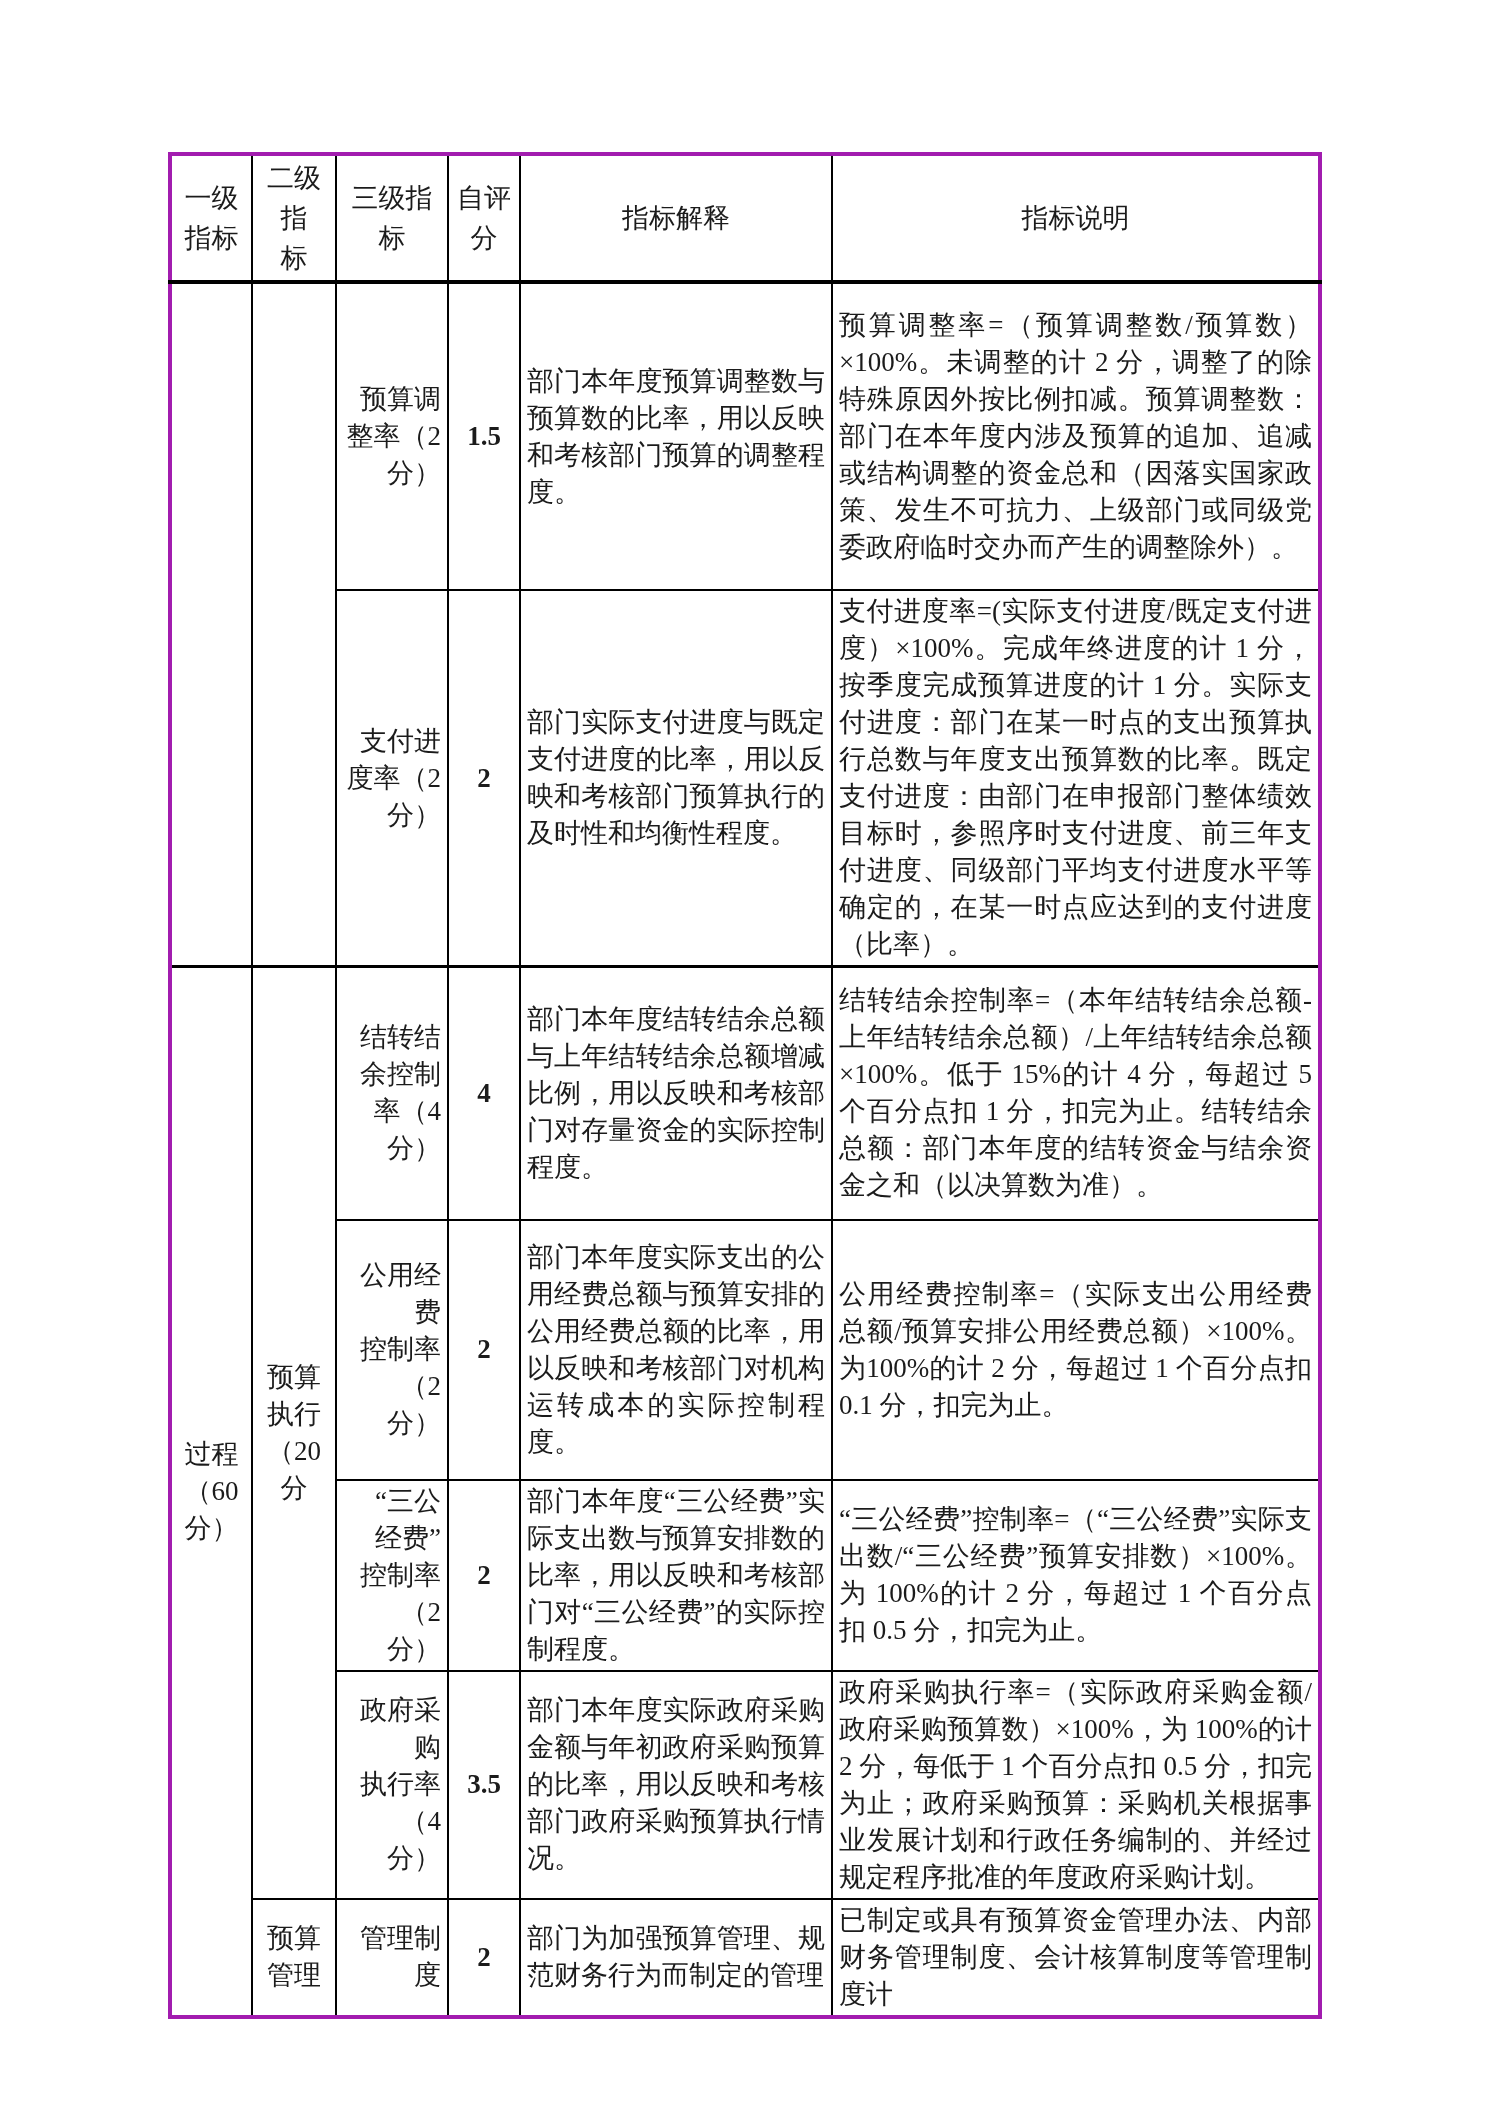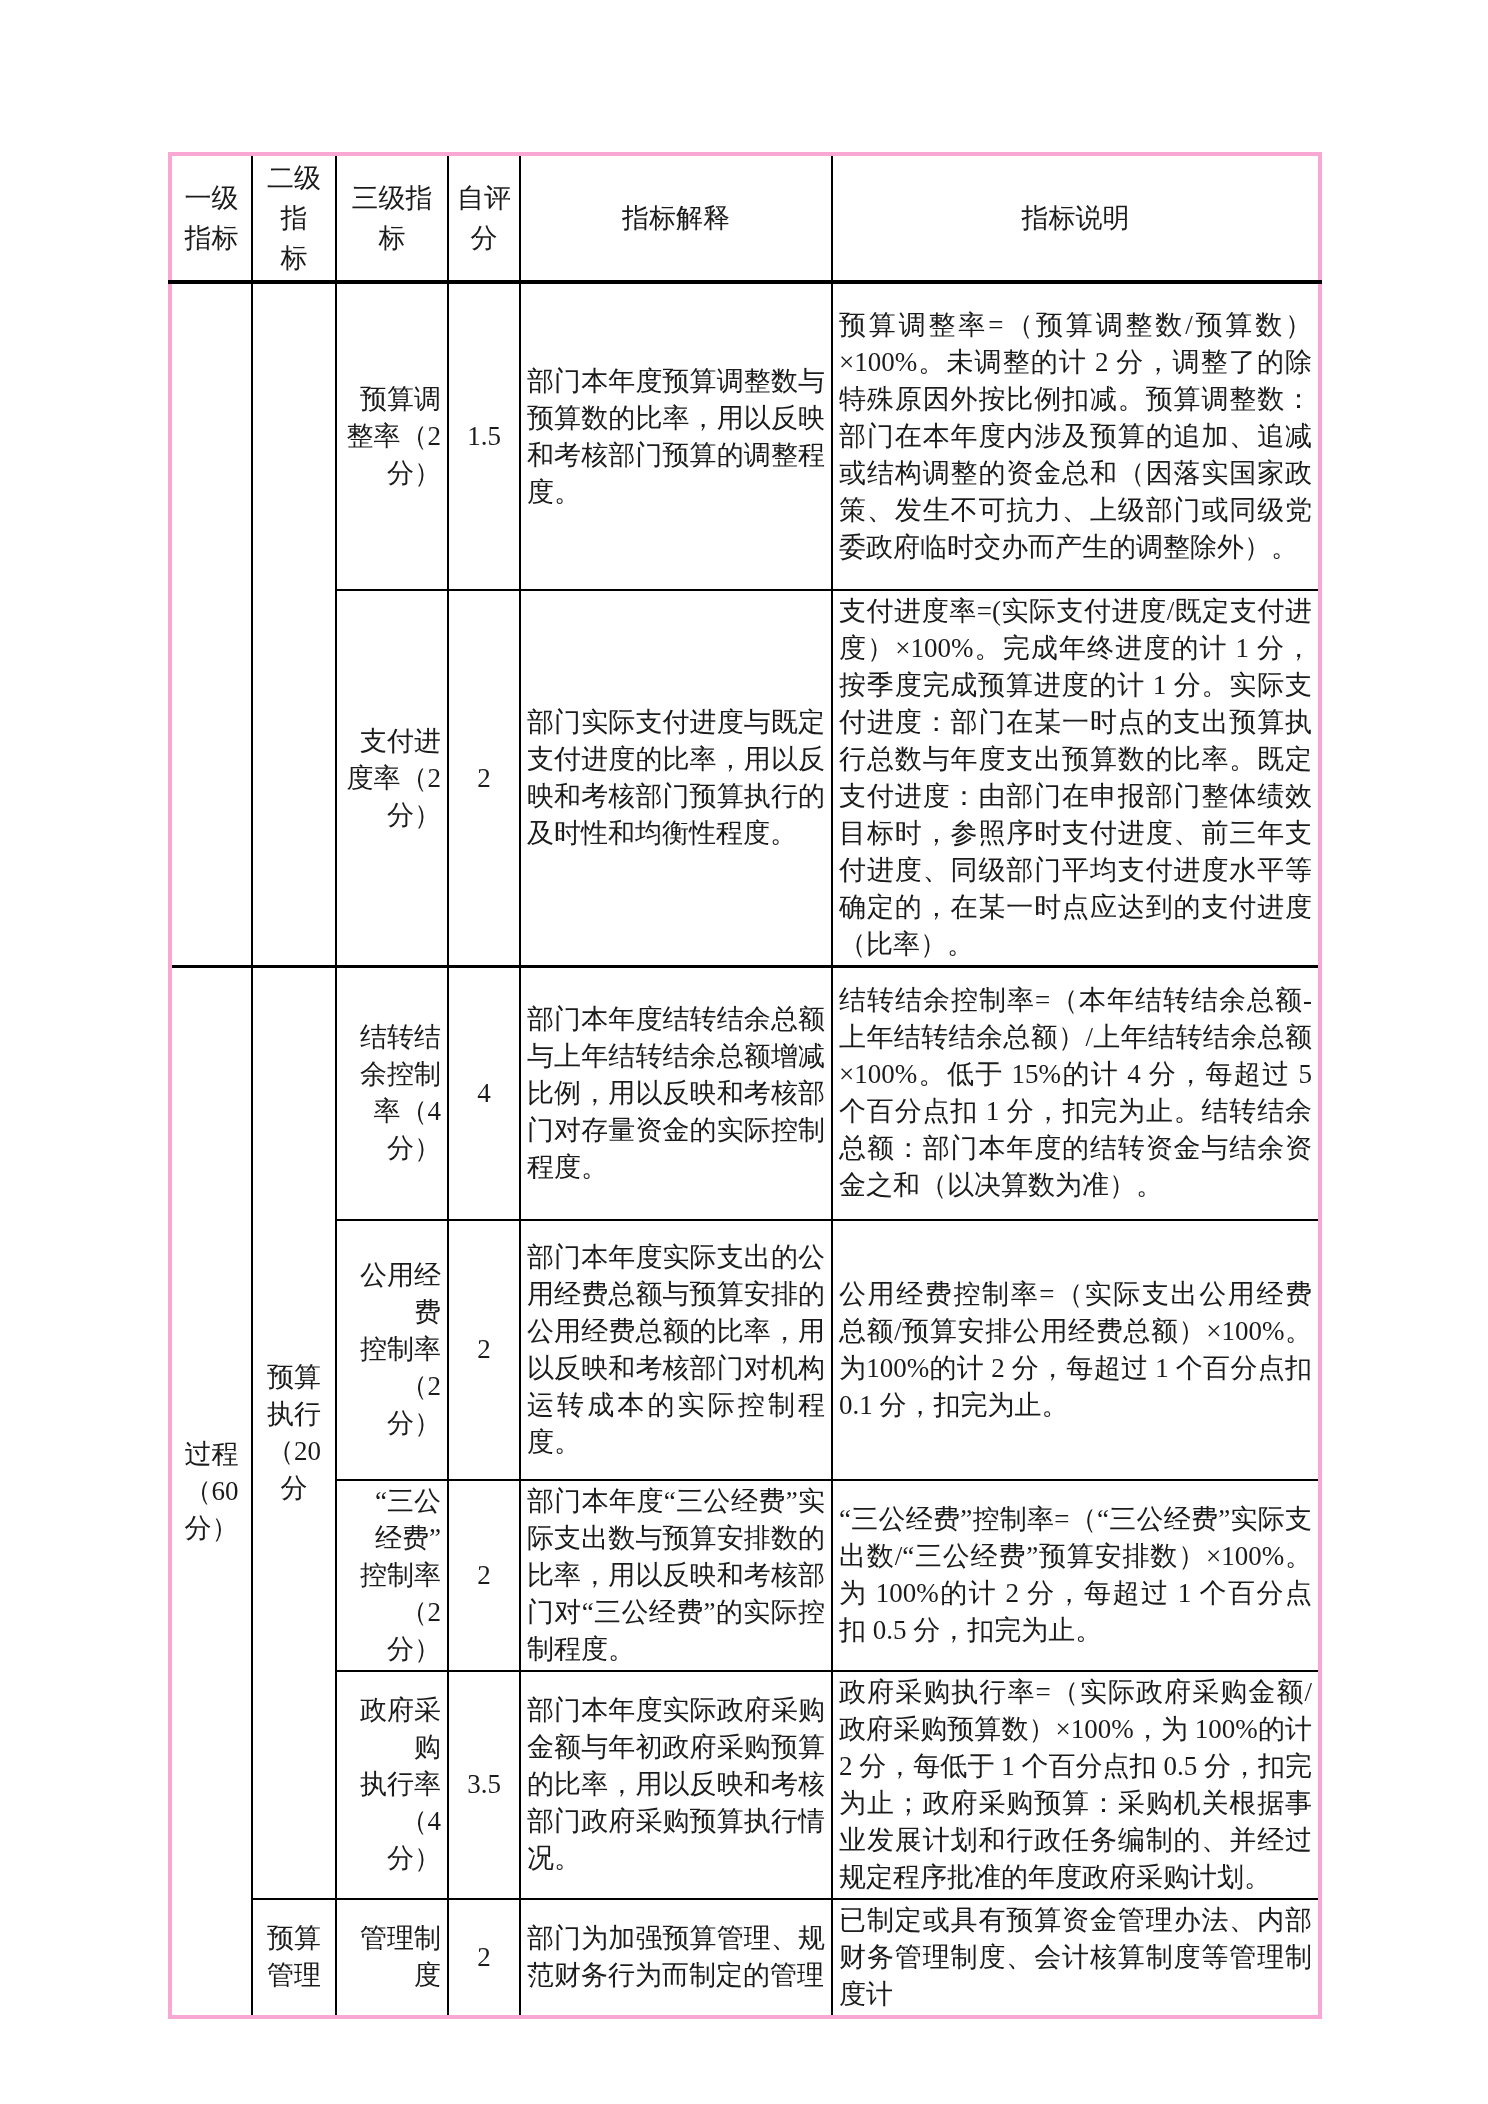--- a/index.html
+++ b/index.html
@@ -16,21 +16,21 @@
   }
   .sheet {
     position: absolute;
     left: 168px;
     top: 152px;
   }
   table.grid {
     border-collapse: collapse;
     table-layout: fixed;
     width: 1150px;
-    border: 4px solid #f9a8d4;
+    border: 4px solid #a21caf;
     padding-left: 8px;
   }
   table.grid td {
     border: 2px solid #000;
     padding: 2px 6px;
     font-size: 27px;
     line-height: 37px;
     vertical-align: middle;
     overflow: hidden;
     box-sizing: border-box;
@@ -47,20 +47,21 @@
   .c-group {
     text-align: center;
     white-space: pre-line;
   }
   .c-ind {
     text-align: right;
     white-space: pre-line;
   }
   .c-score {
     text-align: center;
+    font-weight: bold;
   }
   .c-text {
     text-align: justify;
   }
   
   tr.rh0 { height: 100px; }
   tr.rh1 { height: 308px; }
   tr.rh2 { height: 335px; }
   tr.rh3 { height: 253px; }
   tr.rh4 { height: 260px; }

